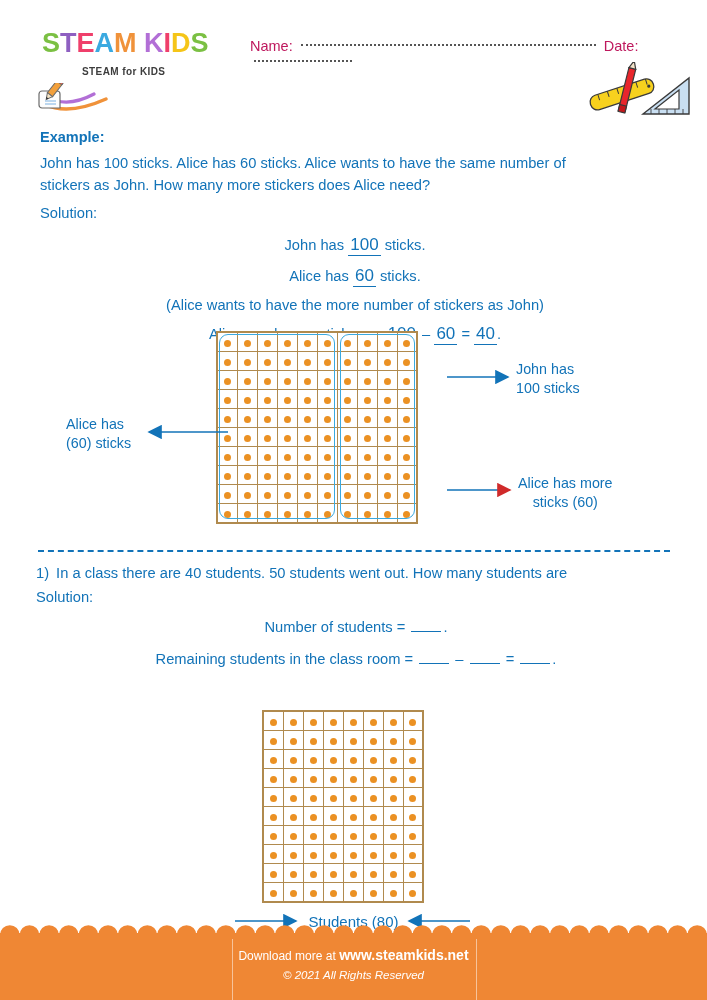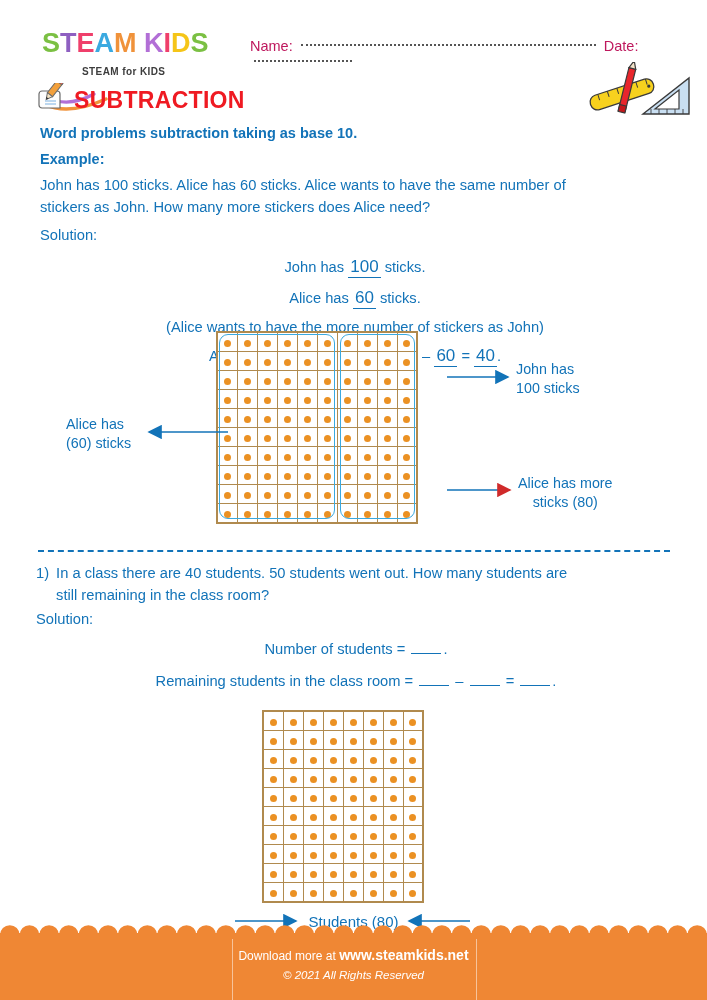--- a/index.html
+++ b/index.html
@@ -138,26 +138,24 @@
             <line x1="9" y1="21" x2="20" y2="21"></line>
         </g>
         <g transform="rotate(38 17 9)">
           <rect x="13" y="-3" width="6.5" height="16" fill="#f2a03c" stroke="#6b6b6b" stroke-width="1"></rect>
           <polygon points="13,13 19.5,13 16.2,19" fill="#f5e3c4" stroke="#6b6b6b" stroke-width="1"></polygon>
           <polygon points="14.6,16.9 17.9,16.9 16.2,19" fill="#333"></polygon>
           <rect x="13" y="-5" width="6.5" height="3" fill="#ef5a4c" stroke="#6b6b6b" stroke-width="1"></rect>
         </g>
       </svg>
     </span>
-    <span class="title-txt">SUBTRACTION</span>
   </div>
 
   <div class="body">
 
-    <div class="bold-blue">Word problems subtraction taking as base 10.</div>
     <div class="bold-blue mt4">Example:</div>
     <div class="norm-blue mt4">John has 100 sticks. Alice has 60 sticks. Alice wants to have the same number of</div>
     <div class="norm-blue">stickers as John. How many more stickers does Alice need?</div>
 
     <div class="norm-blue mt6">Solution:</div>
 
     <div class="sol-line">
       <span>John has </span><span class="num">100</span><span> sticks.</span>
     </div>
 
@@ -326,31 +324,30 @@
     <div>100 sticks</div>
   </div>
 
   <div class="annot" style="left:66px; top:415px;">
     <div>Alice has</div>
     <div>(60) sticks</div>
   </div>
 
   <div class="annot" style="left:518px; top:474px;">
     <div>Alice has more</div>
-    <div style="text-align:center;">sticks (80)</div>
+    <div style="text-align:center;">sticks (60)</div>
   </div>
 
   <div class="sep" style="position:absolute; left:38px; top:550px; width:632px;"></div>
 
   <div style="position:absolute; left:36px; top:562px; width:640px;">
     <div style="display:flex; gap:7px;">
       <div class="norm-blue">1)</div>
       <div style="flex:1;">
         <div class="norm-blue">In a class there are 40 students. 50 students went out. How many students are</div>
-        <div class="norm-blue">still remaining in the class room?</div>
       </div>
     </div>
     <div class="norm-blue" style="margin-top:2px;">Solution:</div>
 
     <div class="sol-line" style="">
       <span>Number of students = </span><span class="blank"></span><span>.</span>
     </div>
 
 
     <div class="sol-line" style="margin-top:16px;">

